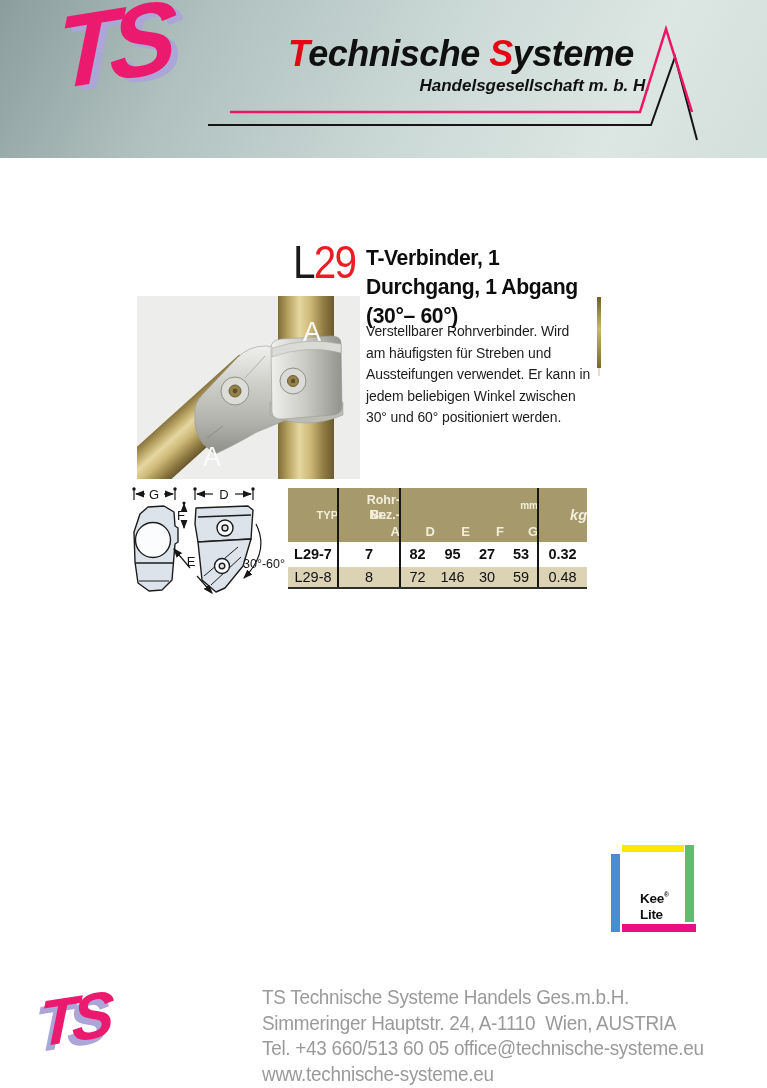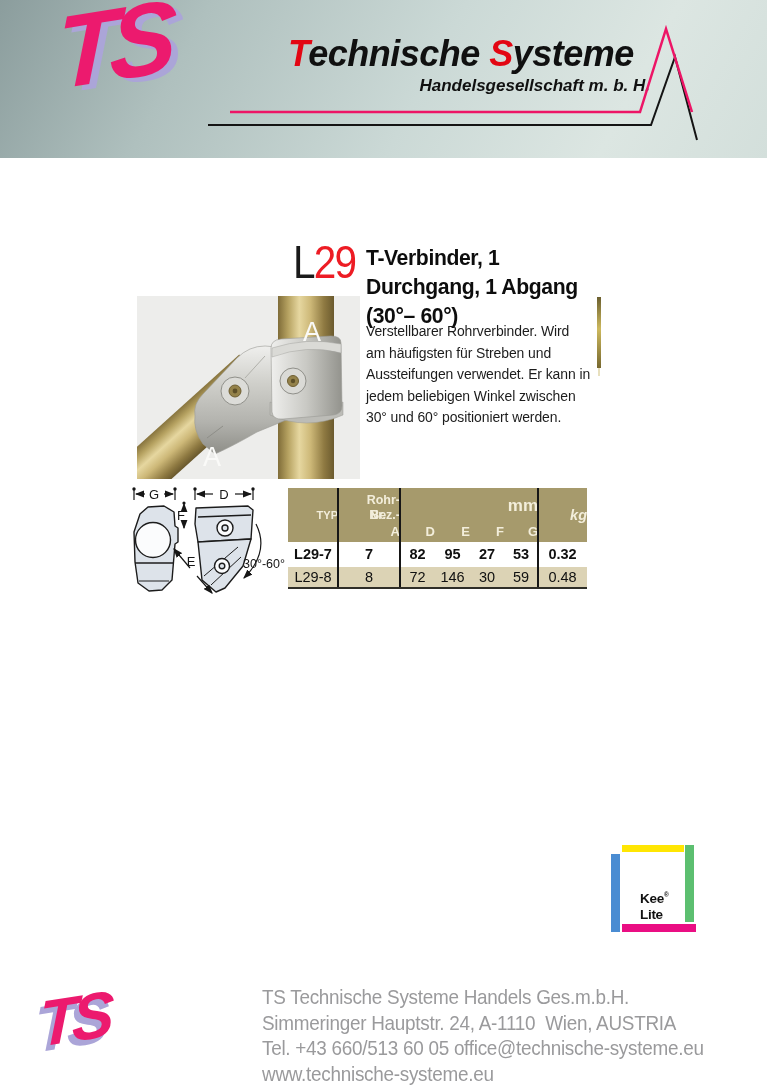--- a/index.html
+++ b/index.html
@@ -43,21 +43,21 @@
   .tech-diagram{position:absolute;left:118px;top:484px;width:172px;height:114px;}
 
   
   .spec-table{position:absolute;left:288px;top:488px;width:299px;height:101px;font-family:"Liberation Sans",sans-serif;}
   .tbl-head{position:absolute;left:0;top:0;width:299px;height:54px;background:#a69a6c;color:#f3eedb;}
   .tbl-head div{position:absolute;text-align:right;font-weight:700;}
   .th-typ{left:0;top:0;width:50px;height:54px;line-height:54px;font-size:11px;}
   .th-rohr1{left:50px;top:5px;width:62px;font-size:12.5px;line-height:15px;}
   .th-rohr2{left:50px;top:20px;width:48px;font-size:12.5px;line-height:15px;}
   .th-a{left:50px;top:36px;width:62px;font-size:13px;line-height:16px;}
-  .th-mm{left:112px;top:10px;width:138px;font-size:17px;line-height:16px;}
+  .th-mm{left:112px;top:10px;width:138px;font-size:10px;line-height:16px;}
   .th-d{left:112px;top:36px;width:35px;font-size:13px;line-height:16px;}
   .th-e{left:147px;top:36px;width:35px;font-size:13px;line-height:16px;}
   .th-f{left:182px;top:36px;width:34px;font-size:13px;line-height:16px;}
   .th-g{left:216px;top:36px;width:34px;font-size:13px;line-height:16px;}
   .th-kg{left:250px;top:0;width:49px;height:54px;line-height:54px;font-size:14.5px;font-style:italic;}
   .tbl-row{position:absolute;left:0;width:299px;color:#101010;font-size:14.5px;}
   .row-1{top:54px;height:24px;line-height:24px;background:#ffffff;font-weight:bold;}
   .row-2{top:79px;height:20px;line-height:20px;background:#dcd3b5;}
   .tbl-row div{position:absolute;top:0;text-align:center;white-space:pre;}
   .c-typ{left:0;width:50px;} .c-nr{left:50px;width:62px;}

